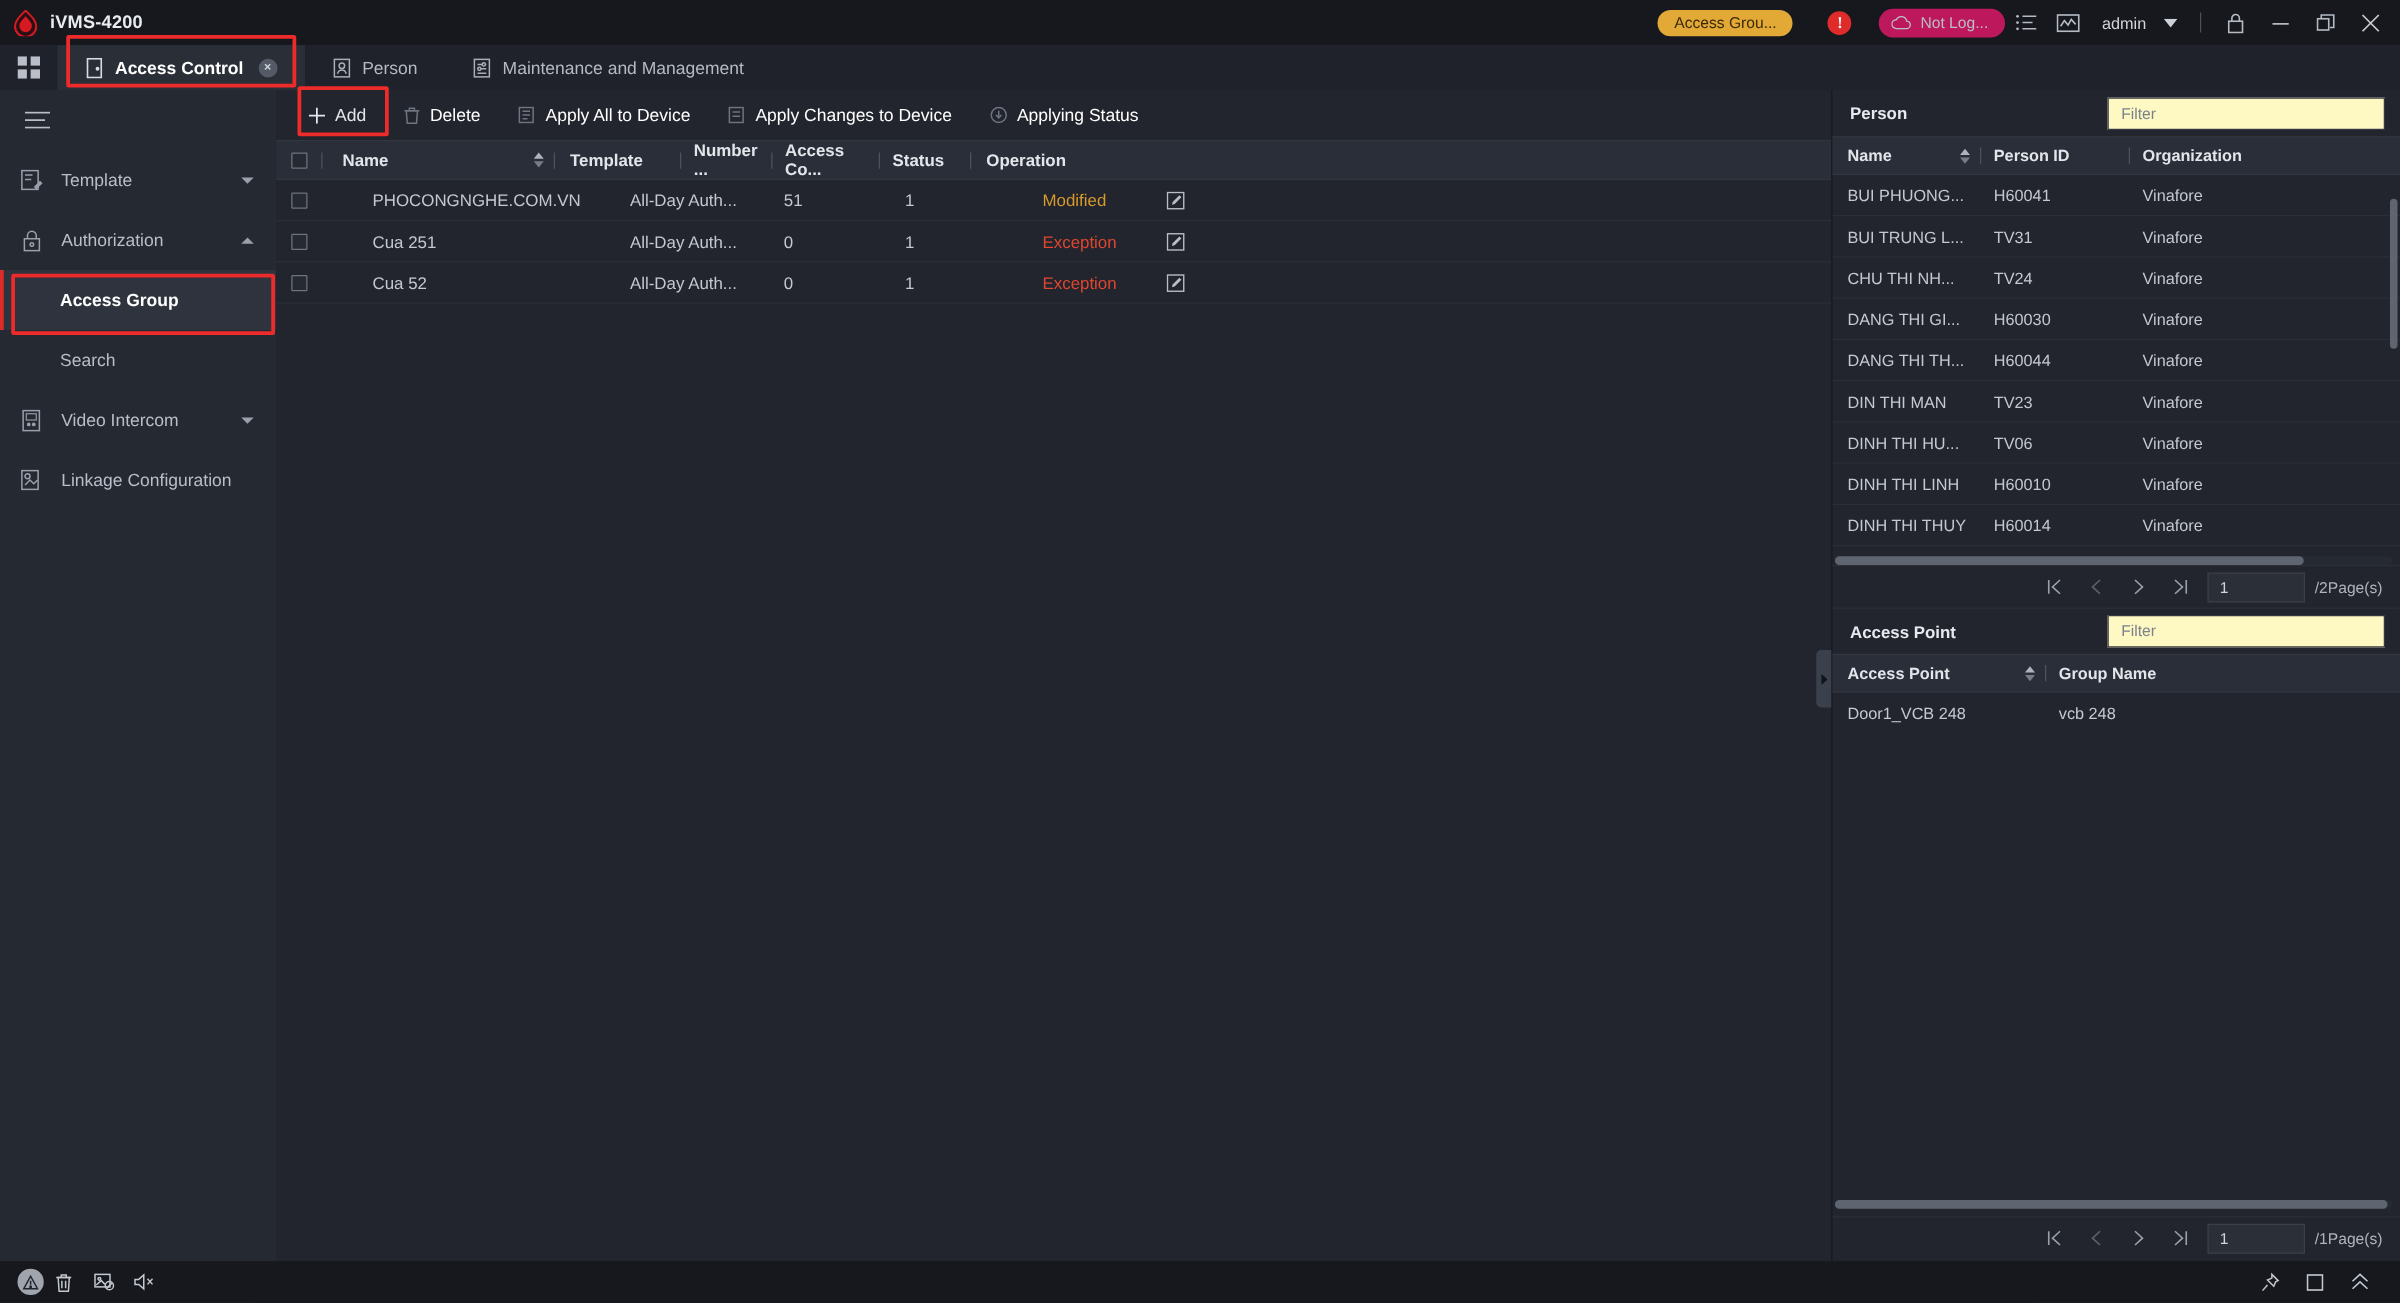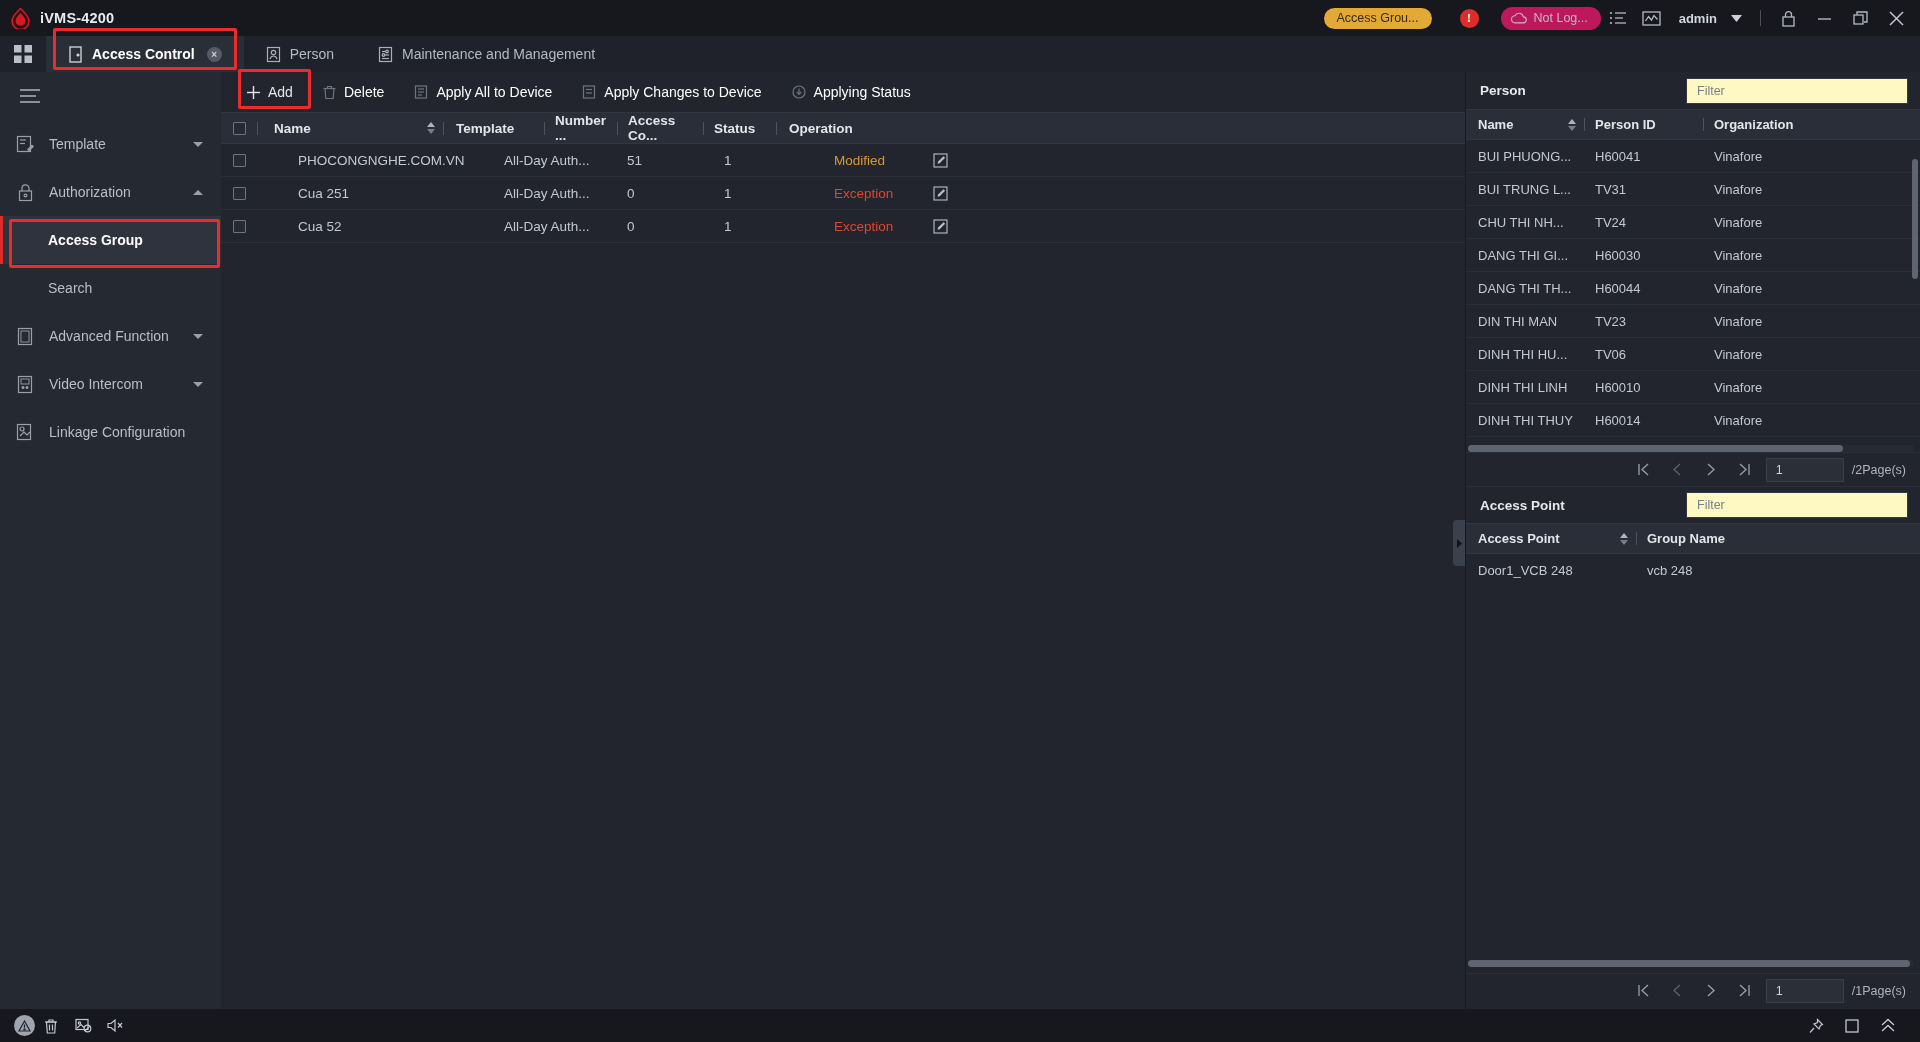--- a/index.html
+++ b/index.html
@@ -35,21 +35,21 @@
   }
   .notlog {
     display:flex; align-items:center; gap:7px; background:#be185d;
     border-radius: 13px; padding: 4px 13px 5px 10px; font-size:12.5px; color:#b9bec8;
   }
   .tb-icon {
     width: 34px; height: 36px; display:flex; align-items:center; justify-content:center;
     color:#b4b9c3;
   }
   .tb-icon.sm { width: 30px; }
-  .admin-name { font-size: 13px; color:#d2d6dd; padding: 0 4px 0 10px; font-weight: bold; }
+  .admin-name { font-size: 13px; color:#d2d6dd; padding: 0 4px 0 10px; }
   .tb-sep { width:1px; height:16px; background:#4a4f59; margin: 0 9px; }
   .win-btn { width: 36px; height: 36px; display:flex; align-items:center; justify-content:center; color:#b4b9c3; }
 
   
   .tabbar {
     position:absolute; top:36px; left:0; width:1920px; height:36px;
     background:#1f222a; display:flex; align-items:stretch;
   }
   .grid-btn { width:46px; display:flex; align-items:center; justify-content:center; }
   .tab {
@@ -360,30 +360,20 @@
     </div>
 
     <div class="nav-sub sel">
       <span>Access Group</span>
     </div>
 
     <div class="nav-sub">
       <span>Search</span>
     </div>
 
-    <div class="nav-item">
-      <span class="navico">
-        <svg width="19" height="19" viewBox="0 0 19 19" fill="none" stroke="#9aa0ab" stroke-width="1.2">
-          <rect x="2.5" y="1.5" width="13" height="16"></rect>
-            <rect x="5" y="4" width="8" height="11" stroke-width=".9"></rect>
-        </svg>
-      </span>
-      <span class="navlabel">Advanced Function</span>
-      <span class="caret down"></span>
-    </div>
 
     <div class="nav-item">
       <span class="navico">
         <svg width="19" height="19" viewBox="0 0 19 19" fill="none" stroke="#9aa0ab" stroke-width="1.2">
           <rect x="2.5" y="1.5" width="13" height="16"></rect>
             <rect x="5" y="4" width="8" height="5" stroke-width=".9"></rect>
           <circle cx="7" cy="12.5" r=".9" fill="#9aa0ab"></circle>
             <circle cx="11" cy="12.5" r=".9" fill="#9aa0ab"></circle>
         </svg>
       </span>

